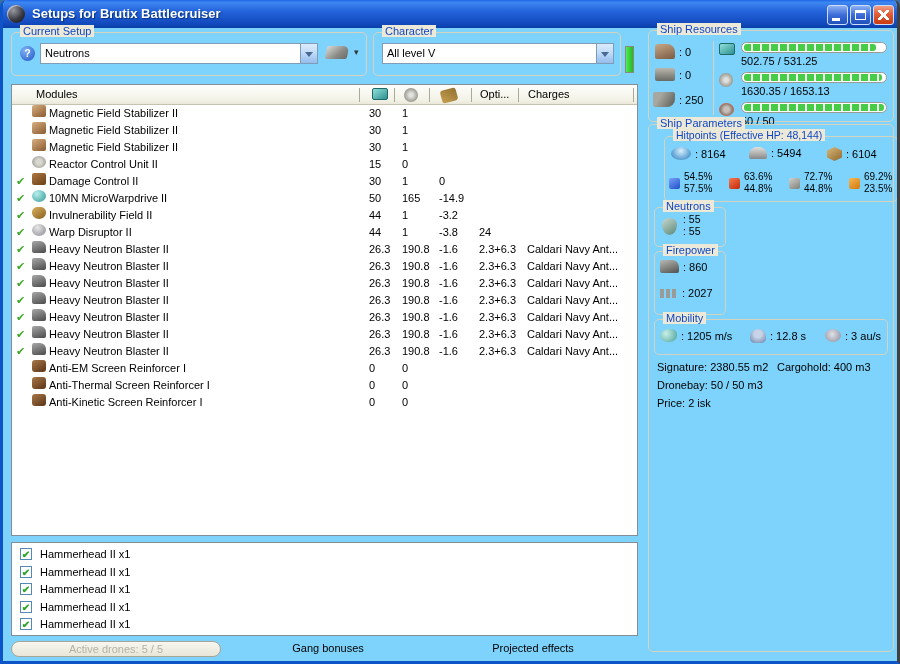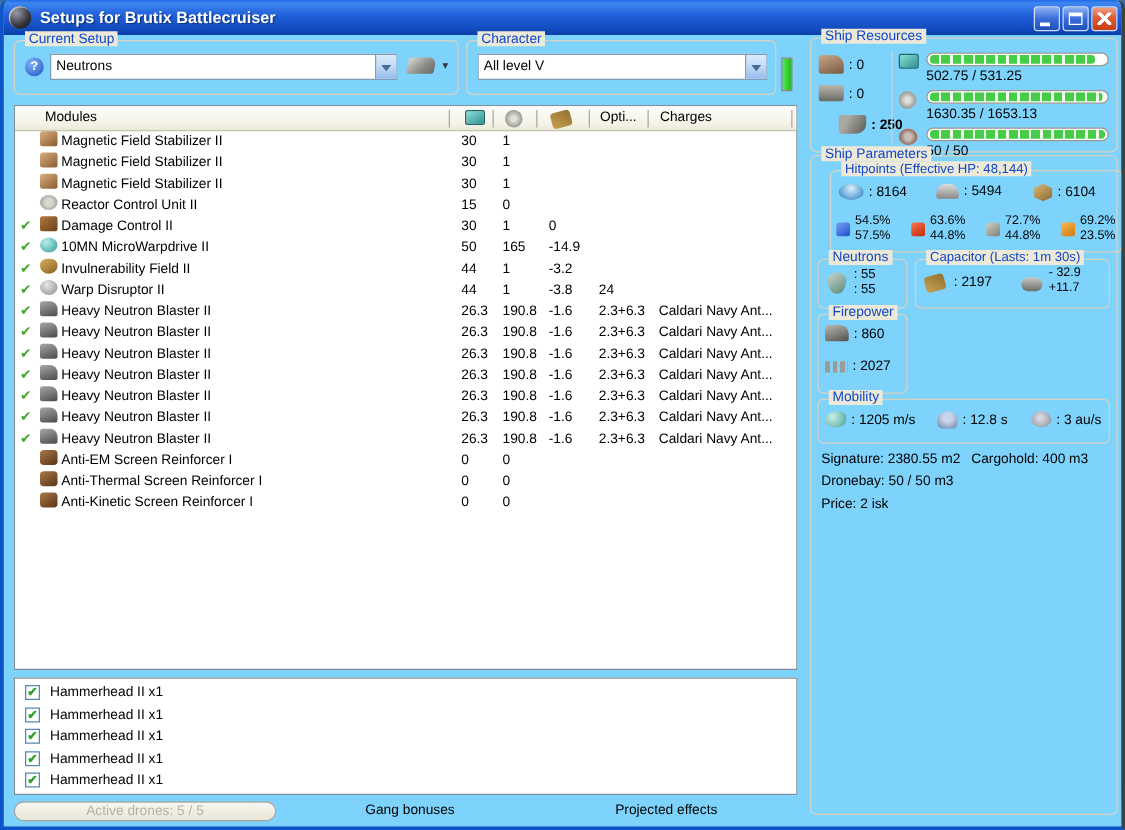--- a/index.html
+++ b/index.html
@@ -153,21 +153,21 @@
     <span class="cap">Ship Resources</span>
     <div>
         <div class="slot" style="left: 6px; top: 13px;">
           <span class="ic ic-turret-hardpoint"></span>
           <span>: 0</span>
         </div>
         <div class="slot" style="left: 6px; top: 37px;">
           <span class="ic ic-launcher-hardpoint"></span>
           <span>: 0</span>
         </div>
-        <div class="slot" style="left: 22px; top: 61px; font-weight: bold;">
+        <div class="slot" style="left: 4px; top: 61px;">
           <span class="ic ic-calibration"></span>
           <span>: 250</span>
         </div>
       </div>
     <div style="position:absolute;left:64px;top:10px;height:74px;border-left:1px solid #D6D2C0;"></div>
     <div>
         <span class="ic ic-cpu" style="position: absolute; left: 70px; top: 12px;"></span>
         <div class="rbar" style="left: 92px; top: 11px;">
           <div class="fill" style="width: 94.6%;"></div>
         </div>
@@ -390,30 +390,20 @@
 
     <div class="grp" style="left:5px;top:82px;width:72px;height:40px;">
       <span class="cap">Neutrons</span>
       <span class="ic ic-defence-shield" style="position:absolute;left:7px;top:10px;"></span>
       <span class="stack" style="position:absolute;left:28px;top:5px;font-size:10.5px;">
         <span>: 55</span><br>
         <span>: 55</span>
       </span>
     </div>
 
-    <div class="grp" style="left:83px;top:82px;width:156px;height:40px;">
-      <span class="cap" style="font-size:10.5px;">Capacitor (Lasts: 1m 30s)</span>
-      <span class="ic ic-capacitor" style="position:absolute;left:7px;top:12px;"></span>
-      <span class="statline" style="left:30px;top:12px;">: 2197</span>
-      <span class="ic ic-cap-recharge" style="position:absolute;left:84px;top:14px;"></span>
-      <span class="stack" style="position:absolute;left:106px;top:5px;">
-        <span>- 32.9</span><br>
-        <span>+11.7</span>
-      </span>
-    </div>
 
     <div class="grp" style="left:5px;top:126px;width:72px;height:64px;">
       <span class="cap">Firepower</span>
       <div>
           <div class="cell" style="left: 5px; top: 8px;">
             <span class="ic ic-turret-dps"></span>
             <span>: 860</span>
           </div>
           <div class="cell" style="left: 5px; top: 35px;">
             <span class="ic ic-volley"></span>

